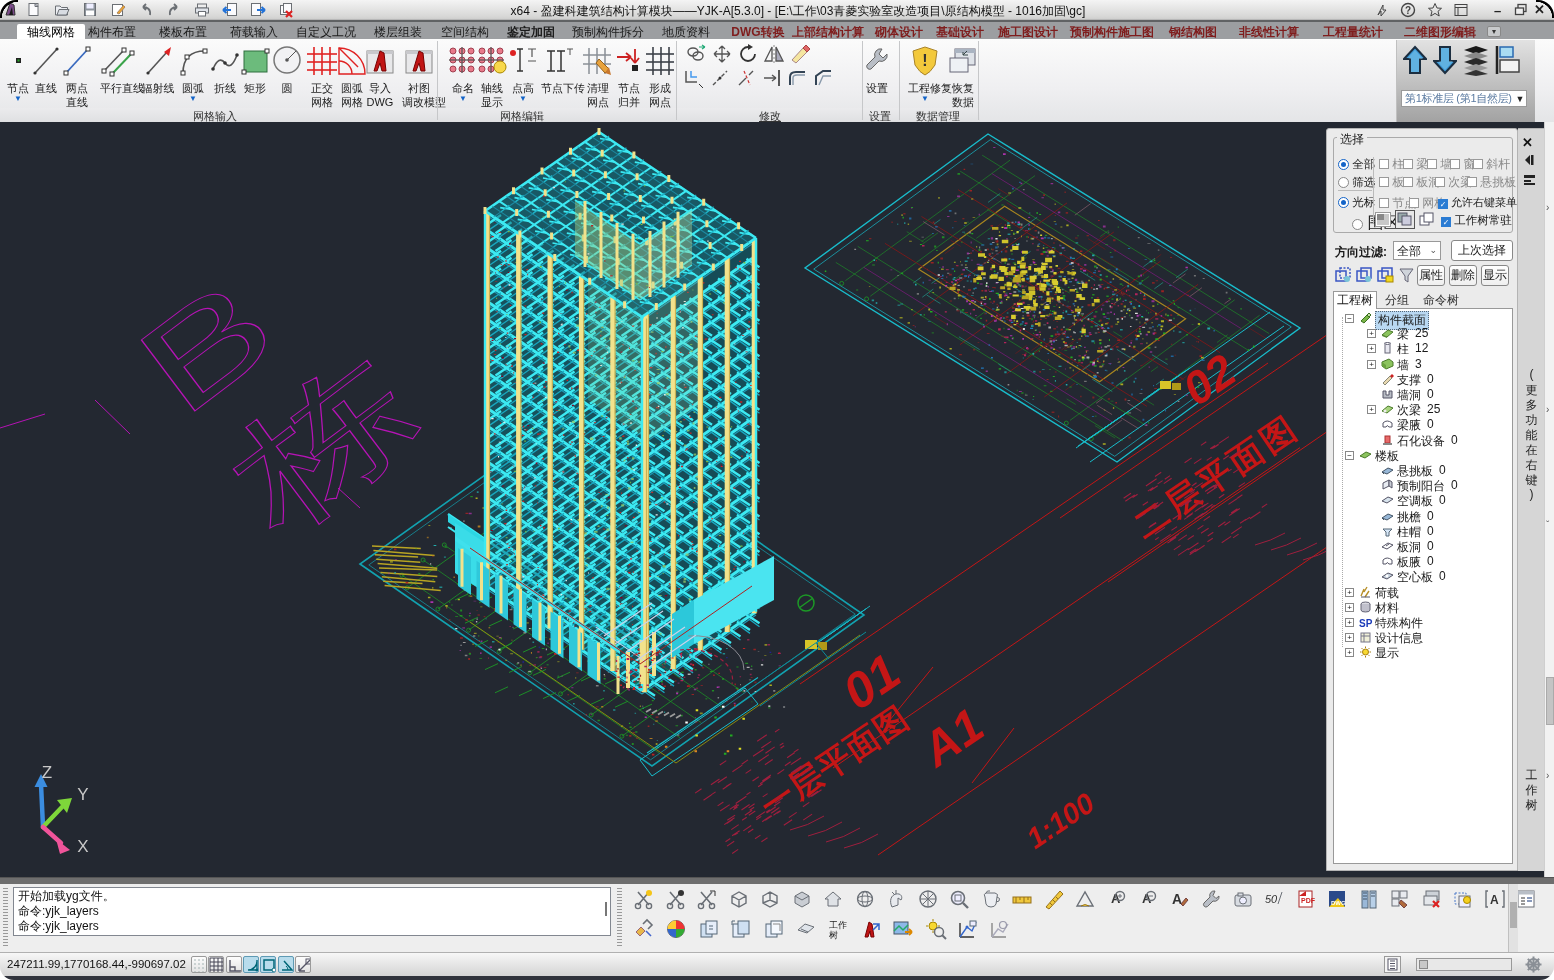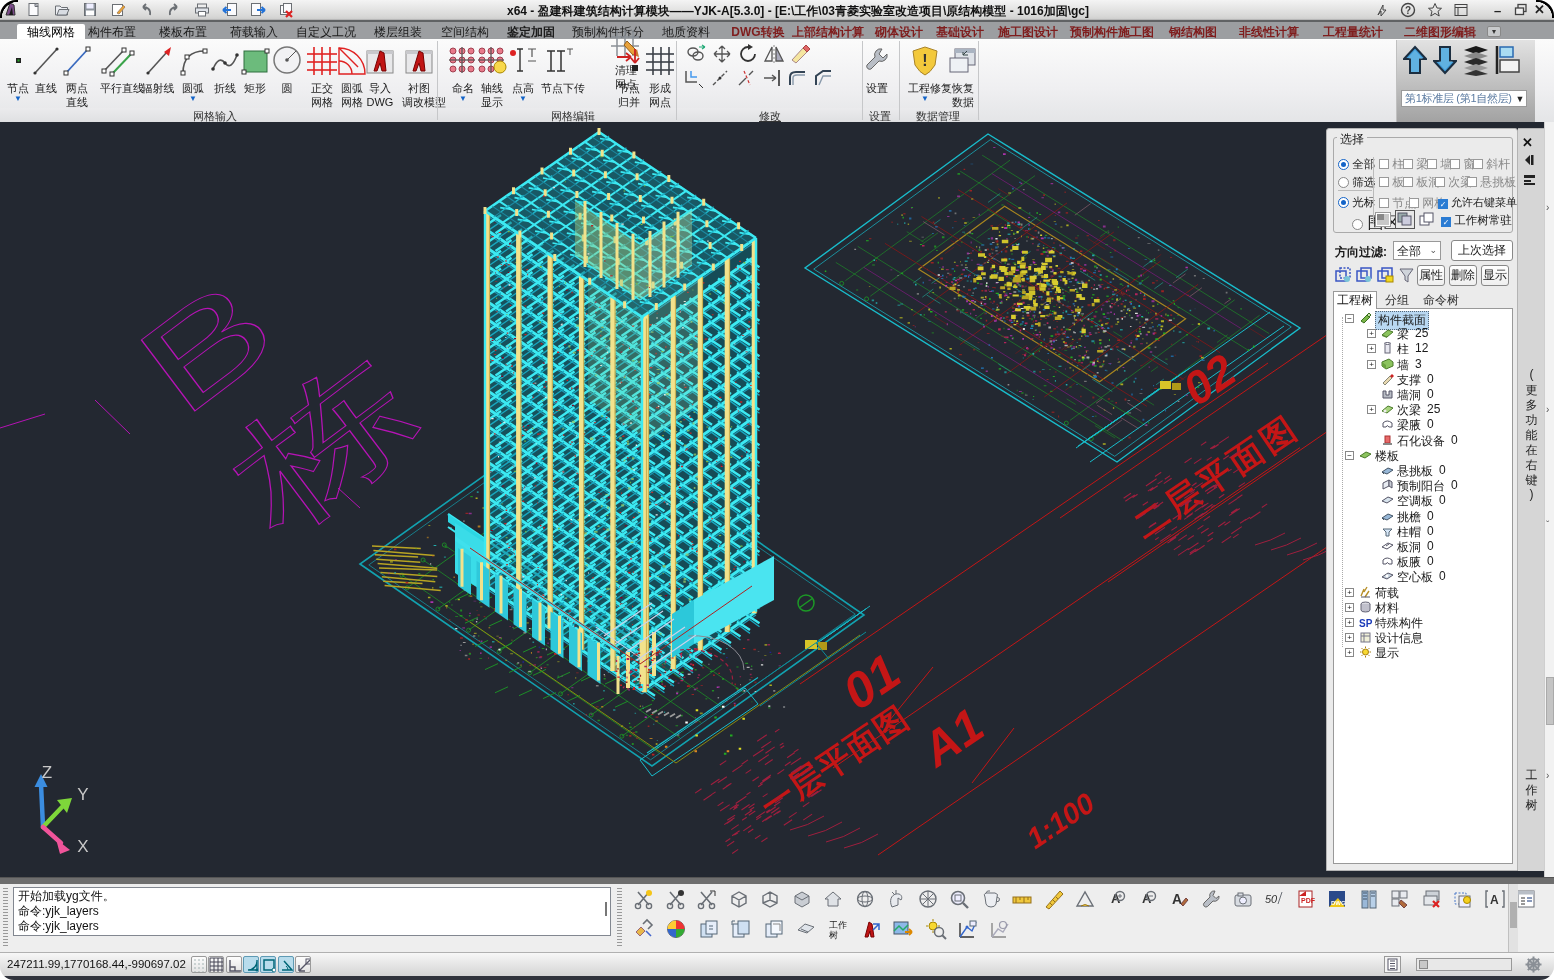--- a/index.html
+++ b/index.html
@@ -1,20 +1,20 @@
 <!DOCTYPE html>
 <html><head><meta charset="utf-8"><style>
 *{margin:0;padding:0;box-sizing:border-box;font-family:"Liberation Sans",sans-serif;}
 body{width:1554px;height:980px;background:#fff;overflow:hidden;}
 #win{position:absolute;left:0;top:0;width:1554px;height:980px;border-radius:16px 16px 14px 14px;overflow:hidden;background:#ececec;}
 .corner{position:absolute;width:18px;height:18px;z-index:99;}
 #tl{left:0;top:0;background:radial-gradient(circle at 100% 100%, rgba(0,0,0,0) 16px, #000 16.5px);}
 #tr{right:0;top:0;background:radial-gradient(circle at 0% 100%, rgba(0,0,0,0) 16px, #000 16.5px);}
 #titlebar{position:absolute;left:0;top:0;width:1554px;height:20px;background:linear-gradient(#f4f4f4,#d8d8d7 85%,#cfcfce);border-bottom:1px solid #b8b8b8;}
-#titletext{position:absolute;left:798px;top:3px;transform:translateX(-50%);font-size:12px;font-weight:bold;color:#111;white-space:nowrap;}
+#titletext{position:absolute;left:798px;top:3px;transform:translateX(-50%);font-size:12px;font-weight:normal;color:#111;white-space:nowrap;}
 #tabbar{position:absolute;left:0;top:20px;width:1554px;height:19px;background:#9c9ea1;border-top:2px solid #606264;}
 .tab{position:absolute;top:2px;height:17px;line-height:17px;font-size:12px;color:#1b1b1b;transform:translateX(-50%);white-space:nowrap;}
 .tab.act{background:#fff;color:#000;padding:0 10px;border-radius:2px 2px 0 0;}
 .tab.blue{color:#7f1d1d;font-weight:bold;margin-left:8px;}
 #ribbon{position:absolute;left:0;top:39px;width:1554px;height:83px;background:linear-gradient(#fbfbfb,#efeff1 60%,#e4e5e7);}
 #grouplabels{position:absolute;left:0;top:108px;width:980px;height:14px;background:linear-gradient(#ebebed,#dfe0e2);}
 .glabel{position:absolute;top:1px;font-size:11px;color:#333;transform:translateX(-50%);white-space:nowrap;}
 .gsep{position:absolute;top:41px;width:1px;height:79px;background:#c6c7c9;}
 .tool{position:absolute;text-align:center;transform:translateX(-50%);}
 .tool .lbl{font-size:11px;color:#1b1b1b;line-height:11.5px;margin-top:2px;white-space:nowrap;}
@@ -235,21 +235,21 @@
     <div class="tool" style="left:523px;top:45px;width:34px;"><svg width="34" height="32" viewBox="0 0 34 32" style="">
         <circle cx="7" cy="8" r="3" fill="#d22"></circle>
         <path d="M14 4 L14 26 M11 4 L17 4 M11 26 L17 26" stroke="#333" stroke-width="1.4" fill="none"></path>
         <path d="M22 4 L30 4 M26 4 L26 12 M22 16 L30 16" stroke="#555" stroke-width="1.2"></path>
       </svg><div class="lbl">点高</div><div class="dna">▼</div></div>
     <div class="tool" style="left:558px;top:45px;width:34px;"><svg width="34" height="32" viewBox="0 0 34 32" style="">
         <path d="M10 6 L10 26 M6 6 L14 6 M6 26 L14 26" stroke="#333" stroke-width="1.5" fill="none"></path>
         <path d="M20 6 L20 26 M16 6 L24 6 M16 26 L24 26" stroke="#333" stroke-width="1.5" fill="none"></path>
         <path d="M26 4 L32 4 M29 4 L29 10" stroke="#555"></path>
       </svg><div class="lbl">节点下传</div></div>
-    <div class="tool" style="left:598px;top:27px;width:34px;margin-left:28px;"><svg width="34" height="32" viewBox="0 0 34 32" style="">
+    <div class="tool" style="left:598px;top:45px;width:34px;"><svg width="34" height="32" viewBox="0 0 34 32" style="">
         <g stroke="#8a8f96" stroke-width="1.5" fill="none">
           <line x1="8" y1="3" x2="8" y2="29"></line>
           <line x1="16" y1="3" x2="16" y2="29"></line>
           <line x1="24" y1="3" x2="24" y2="29"></line>
           <line x1="2" y1="10" x2="30" y2="10"></line>
           <line x1="2" y1="19" x2="30" y2="19"></line>
         </g>
         <path d="M18 14 L28 24 L24 28 L15 18 Z" fill="#e8a23c" stroke="#96611a"></path>
         <path d="M24 28 L30 30 L28 22 Z" fill="#c87830"></path>
       </svg><div class="lbl">清理</div><div class="lbl">网点</div></div>
@@ -346,21 +346,21 @@
         </g>
       </svg></div>
     <div style="position:absolute;left:1494px;top:44px;"><svg width="28" height="32" viewBox="0 0 28 32" style="">
         <line x1="3" y1="2" x2="3" y2="30" stroke="#222" stroke-width="2.5"></line>
         <rect x="6" y="3" width="13" height="10" fill="#aadcf2" stroke="#2a6ab0" stroke-width="1.5"></rect>
         <rect x="6" y="16" width="19" height="12" fill="#f2f2f2" stroke="#444" stroke-width="1.5"></rect>
       </svg></div>
     <div style="position:absolute;left:1401px;top:90px;width:126px;height:17px;background:#fff;border:1px solid #9a9a9a;font-size:11px;line-height:15px;padding-left:3px;letter-spacing:-0.3px;color:#5a7aa0;white-space:nowrap;">第1标准层 (第1自然层)<span style="position:absolute;right:2px;top:1px;font-size:9px;color:#222;">▼</span></div>
     <div id="grouplabels">
       <div class="glabel" style="left:215px;">网格输入</div>
-      <div class="glabel" style="left:573px;">网格编辑</div>
+      <div class="glabel" style="left:522px;">网格编辑</div>
       <div class="glabel" style="left:770px;text-decoration:underline;">修改</div>
       <div class="glabel" style="left:880px;">设置</div>
       <div class="glabel" style="left:938px;">数据管理</div>
     </div>
     <div class="gsep" style="left:437px;"></div>
     <div class="gsep" style="left:676px;"></div>
     <div class="gsep" style="left:862px;"></div>
     <div class="gsep" style="left:899px;"></div>
     <div class="gsep" style="left:978px;"></div>
     <div id="canvas"><svg width="1554" height="755" viewBox="0 0 1554 755">

